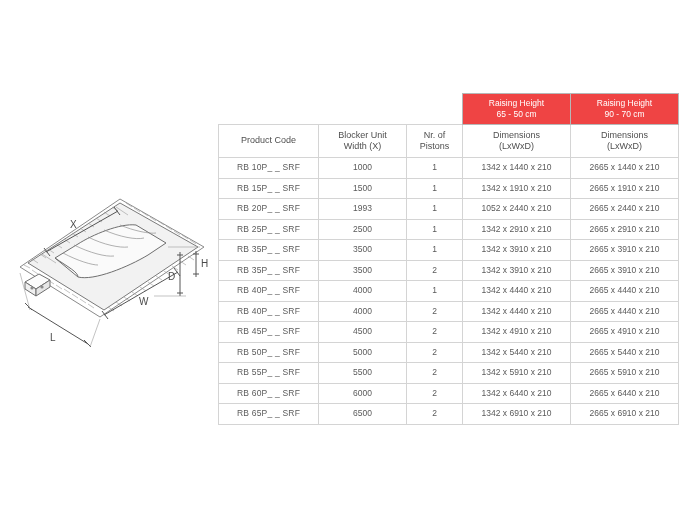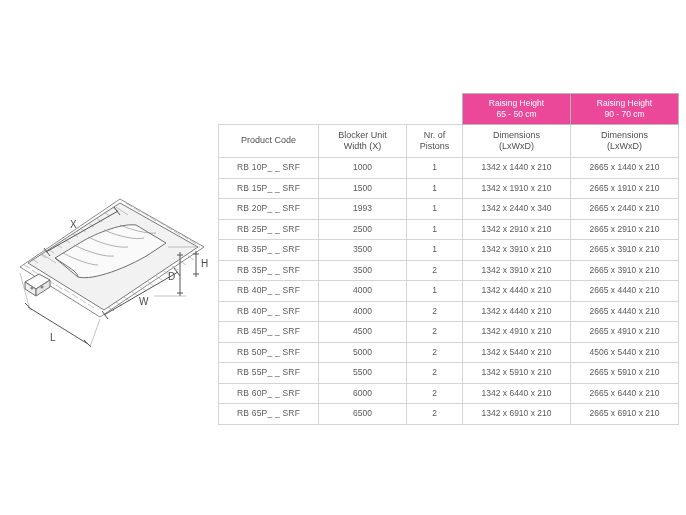--- a/index.html
+++ b/index.html
@@ -51,21 +51,21 @@
   }
   
   col.c0 { width: 100px; }
   col.c1 { width: 88px; }
   col.c2 { width: 56px; }
   col.c3 { width: 108px; }
   col.c4 { width: 108px; }
 
   
   tr.band td {
-    background: #ec4899;
+    background: #ef4444;
     color: #ffffff;
     height: 30px;
     font-size: 8.5px;
     border: 1px solid #b7b7b7;
   }
   tr.band td.blank {
     background: #ffffff;
     border: none;
   }
 
@@ -248,21 +248,21 @@
         <td class="code nowrap">RB 15P_ _ SRF</td>
         <td>1500</td>
         <td>1</td>
         <td class="dim nowrap">1342 x 1910 x 210</td>
         <td class="dim nowrap">2665 x 1910 x 210</td>
       </tr>
       <tr class="row">
         <td class="code nowrap">RB 20P_ _ SRF</td>
         <td>1993</td>
         <td>1</td>
-        <td class="dim nowrap">1342 x 2440 x 340</td>
+        <td class="dim nowrap">1052 x 2440 x 210</td>
         <td class="dim nowrap">2665 x 2440 x 210</td>
       </tr>
       <tr class="row">
         <td class="code nowrap faint-mid">RB 25P_ _ SRF</td>
         <td class="faint-mid">2500</td>
         <td>1</td>
         <td class="dim-faint nowrap">1342 x 2910 x 210</td>
         <td class="dim nowrap">2665 x 2910 x 210</td>
       </tr>
       <tr class="row">
@@ -298,21 +298,21 @@
         <td class="faint">4500</td>
         <td>2</td>
         <td class="dim nowrap">1342 x 4910 x 210</td>
         <td class="dim nowrap">2665 x 4910 x 210</td>
       </tr>
       <tr class="row">
         <td class="code nowrap faint-mid">RB 50P_ _ SRF</td>
         <td class="faint">5000</td>
         <td>2</td>
         <td class="dim nowrap">1342 x 5440 x 210</td>
-        <td class="dim nowrap">4506 x 5440 x 210</td>
+        <td class="dim nowrap">2665 x 5440 x 210</td>
       </tr>
       <tr class="row">
         <td class="code nowrap">RB 55P_ _ SRF</td>
         <td>5500</td>
         <td>2</td>
         <td class="dim nowrap">1342 x 5910 x 210</td>
         <td class="dim nowrap">2665 x 5910 x 210</td>
       </tr>
       <tr class="row">
         <td class="code nowrap">RB 60P_ _ SRF</td>

